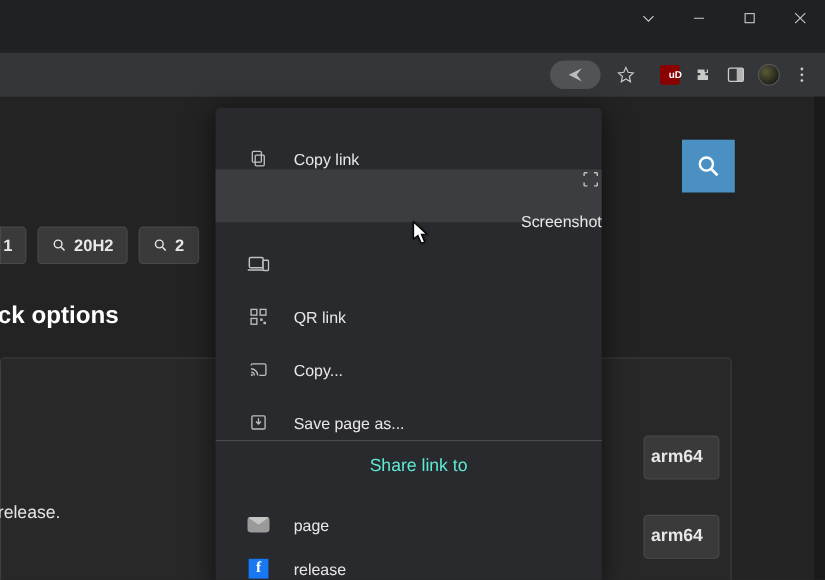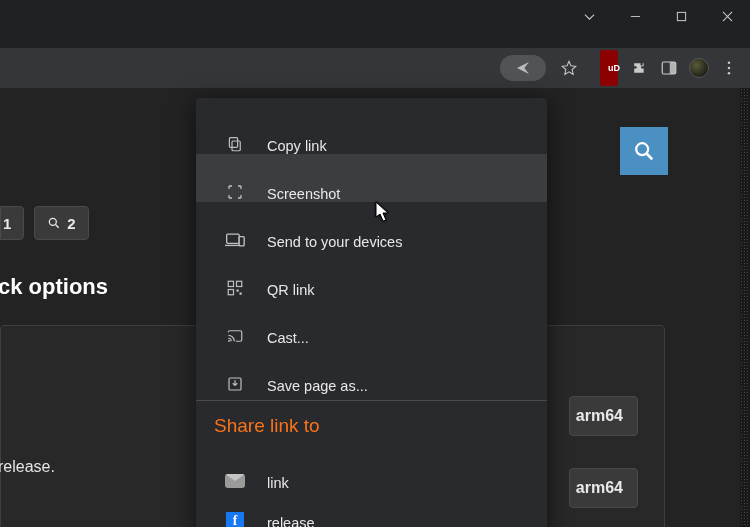--- a/index.html
+++ b/index.html
@@ -11,43 +11,43 @@
 .win-btn svg { width:11px; height:11px; }
 
 
 .tab-strip { height:16px; background:#202124; }
 
 
 .toolbar { height:40px; background:#35363a; display:flex; justify-content:flex-end; align-items:center; padding-right:6px; gap:0; position:relative; }
 .addr-share { width:46px; height:26px; border-radius:13px; background:#525357; display:flex; align-items:center; justify-content:center; margin-right:8px; }
 .tool-icon { width:30px; height:30px; display:flex; align-items:center; justify-content:center; color:#c9c9c9; }
 .tool-icon svg { width:18px; height:18px; }
-.ublock { width:18px; height:36px; background:#8b0000; border-radius:3px; color:#fff; font-size:9px; font-weight:bold; display:flex; align-items:center; justify-content:center;padding-left:10px; }
+.ublock { width:18px; height:18px; background:#8b0000; border-radius:3px; color:#fff; font-size:9px; font-weight:bold; display:flex; align-items:center; justify-content:center;padding-left:10px; }
 .avatar { width:20px; height:20px; border-radius:50%; background:radial-gradient(circle at 35% 35%,#5a5a3a,#0a0a0a); border:1px solid #555; }
 
 
 .page { position:absolute; top:88px; left:0; right:0; bottom:0; background:#232323; }
 .desktop-edge { position:absolute; right:0; top:0; bottom:0; width:10px; background:#1a1a1a; background-image:radial-gradient(#444 0.5px,transparent 0.5px); background-size:3px 3px;}
 .search-btn { position:absolute; top:39px; right:82px; width:48px; height:48px; background:#4a90c2; display:flex; align-items:center; justify-content:center; }
 .tag-row { position:absolute; top:118px; left:0; display:flex; gap:10px; }
 .tag { height:34px; background:#3a3a3a; border:1px solid #4a4a4a; border-radius:4px; display:flex; align-items:center; padding:0 12px; gap:6px; color:#e8e8e8; font-size:15px; font-weight:600; }
 .tag.cut { border-top-left-radius:0; border-bottom-left-radius:0; padding-left:2px;}
 .heading { position:absolute; top:186px; left:-2px; color:#fff; font-size:22px; font-weight:700; }
 .release-box { position:absolute; top:237px; left:0; right:85px; height:220px; border:1px solid #3e3e3e; border-radius:4px; background:#282828; }
 .release-text { position:absolute; top:370px; left:-2px; color:#e5e5e5; font-size:16px; }
-.arm-btn { position:absolute; right:112px; height:40px; background:#3a3a3a; border:1px solid #4a4a4a; border-radius:4px; color:#e8e8e8; font-size:16px; font-weight:600; display:flex; align-items:center; padding:0 14px 0 6px; }
+.arm-btn { position:absolute; right:96px; height:40px; background:#3a3a3a; border:1px solid #4a4a4a; border-radius:4px; color:#e8e8e8; font-size:16px; font-weight:600; display:flex; align-items:center; padding:0 14px 0 6px; }
 .arm1 { top:308px; } .arm2 { top:380px; }
 
 
 .share-menu { position:absolute; top:98px; left:196px; width:351px; background:#292a2d; border-radius:4px; box-shadow:0 4px 24px rgba(0,0,0,0.6); padding:8px 0; z-index:100; }
 .menu-item { height:48px; display:flex; align-items:flex-end; padding-left:29px; gap:22px; color:#e8e8e8; font-size:14.5px; cursor:pointer; }
-.menu-item.hover { background:#3c3d40; }
+.menu-item.hover { background:#3c3d40;flex-direction:column; }
 .menu-item .mi-icon { width:20px; height:20px; display:flex; align-items:center; justify-content:center; color:#c0c0c0; }
 .menu-sep { height:1px; background:#4a4a4a; margin:6px 0 4px 0; }
-.menu-header { padding:10px 0 10px 18px; color:#f97316; font-size:19px; }
+.menu-header { padding:10px 0 10px 18px; color:#5eead4; font-size:16px;text-align:center; }
 .fb-square { width:18px; height:18px; background:#1877f2; color:#fff; font-weight:bold; display:flex; align-items:center; justify-content:center; font-size:14px; font-family:serif;}
 .mail-icon { width:20px; height:14px; background:#9a9a9a; border-radius:3px; position:relative; }
 .mail-icon::after { content:""; position:absolute; top:0; left:0; right:0; height:0; border-left:10px solid transparent; border-right:10px solid transparent; border-top:7px solid #c5c5c5; border-radius:3px 3px 0 0;}
 
 
 .cursor { position:absolute; top:201px; left:375px; z-index:200; pointer-events:none; }
 .cursor svg { width:16px; height:22px; filter:drop-shadow(0 0 1px #000); }
 </style>
 </head>
 <body>
@@ -125,20 +125,27 @@
   </div>
   <div class="tag-row">
     <div class="tag cut">
         <span>1</span>
       </div>
     <div class="tag">
       <svg width="14" height="14" viewBox="0 0 24 24">
           <circle cx="10" cy="10" r="6" stroke="#e8e8e8" stroke-width="2.2" fill="none"></circle>
           <line x1="15" y1="15" x2="20" y2="20" stroke="#e8e8e8" stroke-width="2.4"></line>
         </svg>
+      <span>20H2</span>
+    </div>
+    <div class="tag">
+      <svg width="14" height="14" viewBox="0 0 24 24">
+          <circle cx="10" cy="10" r="6" stroke="#e8e8e8" stroke-width="2.2" fill="none"></circle>
+          <line x1="15" y1="15" x2="20" y2="20" stroke="#e8e8e8" stroke-width="2.4"></line>
+        </svg>
       <span>2</span>
     </div>
   </div>
   <div class="heading">ck options</div>
   <div class="release-box"></div>
   <div class="release-text"> release.</div>
   <div class="arm-btn arm1">
       <span>arm64</span>
     </div>
   <div class="arm-btn arm2">
@@ -165,21 +172,20 @@
     <span>Screenshot</span>
   </div>
   <div class="menu-item">
     <span class="mi-icon">
         <svg width="20" height="18" viewBox="0 0 24 20">
           <rect x="2" y="3" width="15" height="11" rx="1.2" stroke="currentColor" stroke-width="1.6" fill="none"></rect>
           <line x1="0" y1="16.5" x2="19" y2="16.5" stroke="currentColor" stroke-width="1.6"></line>
           <rect x="17" y="6" width="6" height="11" rx="1" stroke="currentColor" stroke-width="1.6" fill="#292a2d"></rect>
         </svg>
       </span>
-    <span>Send to your devices</span>
   </div>
   <div class="menu-item">
     <span class="mi-icon">
         <svg width="18" height="18" viewBox="0 0 24 24">
           <rect x="3" y="3" width="7" height="7" stroke="currentColor" stroke-width="1.6" fill="none"></rect>
           <rect x="14" y="3" width="7" height="7" stroke="currentColor" stroke-width="1.6" fill="none"></rect>
           <rect x="3" y="14" width="7" height="7" stroke="currentColor" stroke-width="1.6" fill="none"></rect>
           <rect x="14" y="14" width="3" height="3" fill="currentColor"></rect>
           <rect x="18" y="18" width="3" height="3" fill="currentColor"></rect>
         </svg>
@@ -187,38 +193,38 @@
     <span>QR link</span>
   </div>
   <div class="menu-item">
     <span class="mi-icon">
         <svg width="18" height="18" viewBox="0 0 24 24">
           <path d="M3 7 a2 2 0 0 1 2 -2 h14 a2 2 0 0 1 2 2 v10 a2 2 0 0 1 -2 2 h-6" stroke="currentColor" stroke-width="1.6" fill="none"></path>
           <path d="M3 11 a8 8 0 0 1 8 8 M3 15 a4 4 0 0 1 4 4" stroke="currentColor" stroke-width="1.6" fill="none"></path>
           <circle cx="4" cy="18.5" r="1.3" fill="currentColor"></circle>
         </svg>
       </span>
-    <span>Cast...</span>
+    <span>Copy...</span>
   </div>
   <div class="menu-item">
     <span class="mi-icon">
         <svg width="18" height="18" viewBox="0 0 24 24">
           <rect x="4" y="4" width="16" height="16" rx="1.5" stroke="currentColor" stroke-width="1.6" fill="none"></rect>
           <path d="M12 7 v7 M9 11 l3 3 l3 -3" stroke="currentColor" stroke-width="1.6" fill="none"></path>
         </svg>
       </span>
     <span>Save page as...</span>
   </div>
   <div class="menu-sep"></div>
   <div class="menu-header">Share link to</div>
   <div class="menu-item" style="height:44px">
     <span class="mi-icon">
         <span class="mail-icon"></span>
       </span>
-    <span>link</span>
+    <span>page</span>
   </div>
   <div class="menu-item" style="height:40px">
     <span class="mi-icon">
         <span class="fb-square">f</span>
       </span>
     <span>release</span>
   </div>
 </div>
 
 <div class="cursor">

